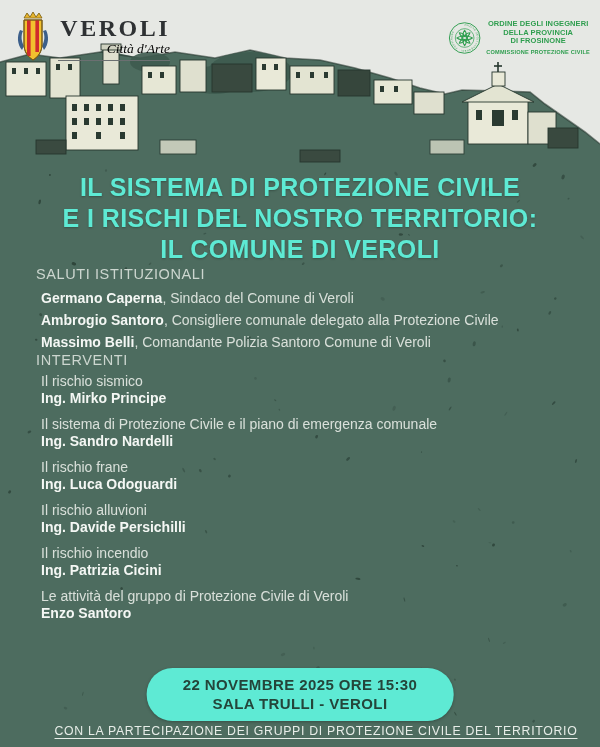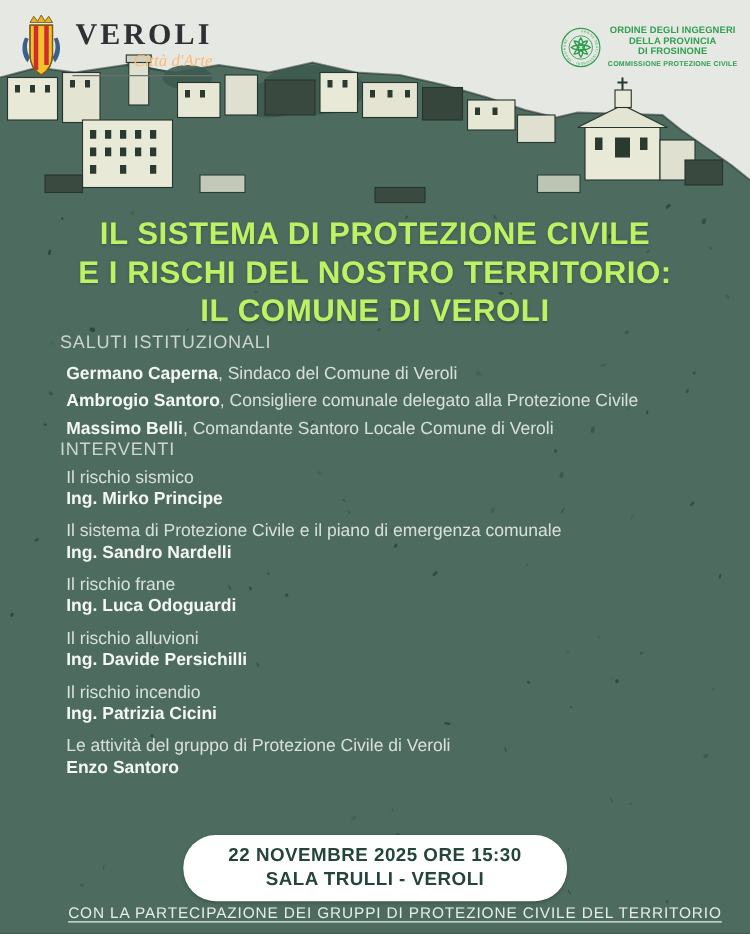--- a/index.html
+++ b/index.html
@@ -19,65 +19,65 @@
     position:absolute;left:16px;top:10px;z-index:3;
     display:flex;align-items:flex-start;gap:8px;
   }
   .logo-left .wordmark{display:flex;flex-direction:column;align-items:flex-end;padding-top:6px;}
   .veroli-name{
     font-family:"Liberation Serif",serif;font-weight:bold;
     font-size:24px;letter-spacing:2.5px;color:#2e3133;line-height:24px;
   }
   .veroli-sub{
     font-family:"Liberation Serif",serif;font-style:italic;
-    font-size:13.5px;color:#fdba74;line-height:15px;margin-top:1px;
+    font-size:13.5px;color:#000000;line-height:15px;margin-top:1px;
   }
   .veroli-rule{width:112px;height:1px;background:#6b6f71;margin-top:4px;}
 
   .logo-right{
     position:absolute;right:10px;top:14px;z-index:3;
     display:flex;align-items:center;gap:5px;width:142px;
   }
   .eng-text{display:flex;flex-direction:column;align-items:center;flex:1;}
   .eng-line{
     color:#2f9e4f;font-weight:bold;font-size:7.5px;line-height:8.5px;
     letter-spacing:0.1px;text-align:center;white-space:nowrap;
   }
   .eng-line-small{
     color:#2f9e4f;font-weight:bold;font-size:5.6px;line-height:7px;
     margin-top:3px;text-align:center;white-space:nowrap;letter-spacing:0.2px;
   }
 
   
   .title-block{
     position:absolute;left:0;right:0;top:172px;z-index:2;
-    text-align:center;color:#bef264;
+    text-align:center;color:#5eead4;
     font-weight:bold;font-size:25px;line-height:31px;letter-spacing:0.4px;
     text-shadow:0 1px 2px rgba(20,35,28,.35);
   }
 
   
-  .section{position:absolute;left:36px;right:18px;z-index:2;color:#dce3dd;margin-left:12px;}
+  .section{position:absolute;left:36px;right:18px;z-index:2;color:#dce3dd;}
   .saluti-block{top:266px;}
   .interventi-block{top:352px;}
   .section-heading{
     font-size:14.5px;letter-spacing:0.6px;color:#ccd6cf;
     margin-bottom:5px;font-weight:normal;
   }
   .saluti-item{font-size:14px;line-height:22px;padding-left:5px;white-space:nowrap;}
   .saluti-item .person{font-weight:bold;color:#f4f7f4;}
   .saluti-item .role{color:#d9e0da;}
   .talk{padding-left:5px;margin-bottom:9px;}
   .talk .topic{font-size:14px;line-height:17px;color:#d9e0da;}
   .talk .speaker{font-size:14px;line-height:17px;font-weight:bold;color:#f4f7f4;}
 
   
   .event-pill{
     position:absolute;left:50%;top:668px;transform:translateX(-50%);z-index:2;
-    background:#ffffff;border-radius:26px;
+    background:#5eead4;border-radius:26px;
     padding:7px 36px 8px;text-align:center;
     box-shadow:0 1px 3px rgba(15,30,24,.35);
   }
   .event-pill .line{
     color:#24453a;font-weight:bold;font-size:15px;line-height:19px;letter-spacing:0.4px;
     white-space:nowrap;
   }
 
   
   .footer-line{
@@ -321,21 +321,21 @@
 
   <div class="section saluti-block">
     <div class="section-heading">SALUTI ISTITUZIONALI</div>
     <div class="saluti-item">
       <span class="person">Germano Caperna</span><span class="role">, Sindaco del Comune di Veroli</span>
     </div>
     <div class="saluti-item">
       <span class="person">Ambrogio Santoro</span><span class="role">, Consigliere comunale delegato alla Protezione Civile</span>
     </div>
     <div class="saluti-item">
-      <span class="person">Massimo Belli</span><span class="role">, Comandante Santoro Locale Comune di Veroli</span>
+      <span class="person">Massimo Belli</span><span class="role">, Comandante Polizia Santoro Comune di Veroli</span>
     </div>
   </div>
 
   <div class="section interventi-block">
     <div class="section-heading">INTERVENTI</div>
 
     <div class="talk">
       <div class="topic">Il rischio sismico</div>
       <div class="speaker">Ing. Mirko Principe</div>
     </div>

